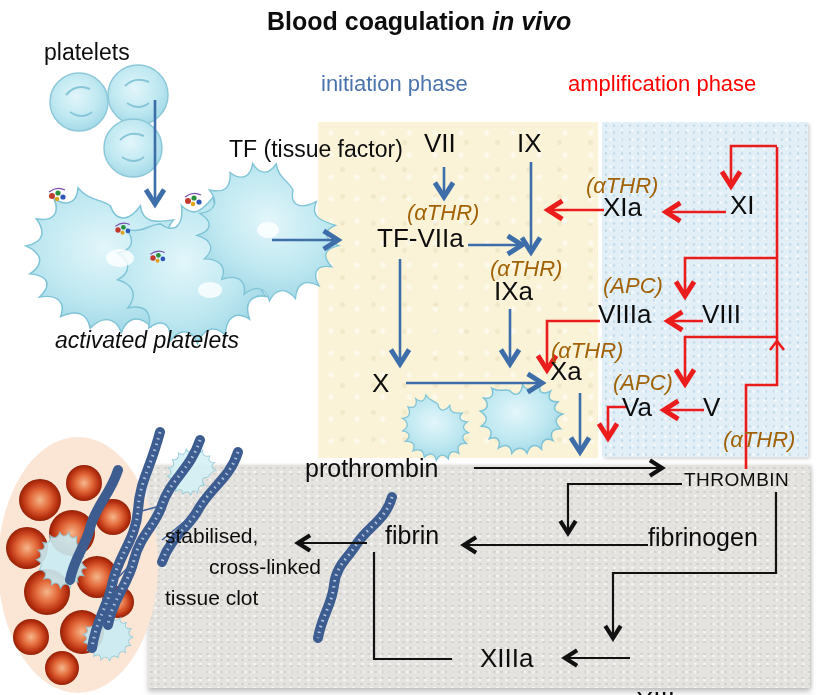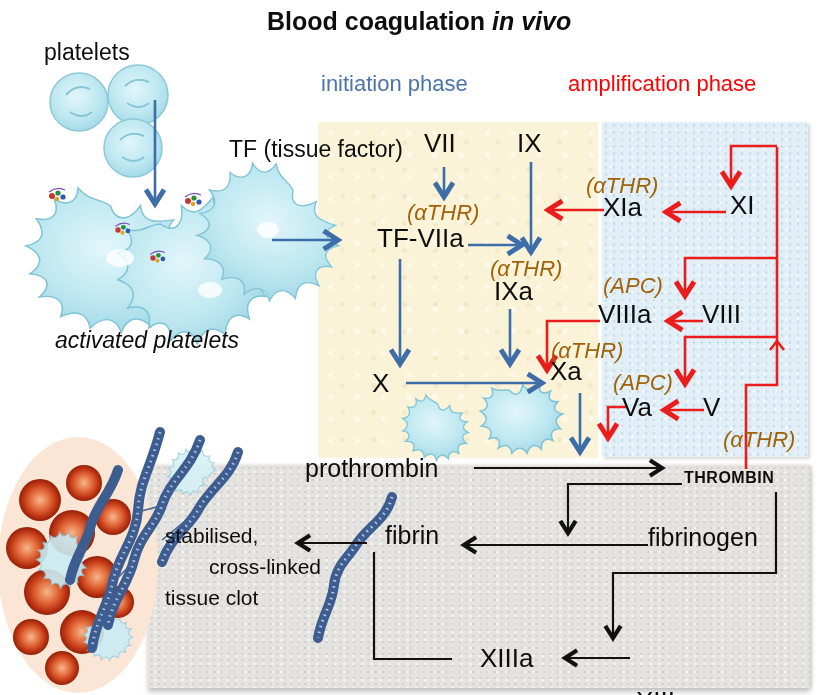--- a/index.html
+++ b/index.html
@@ -21,21 +21,21 @@
     background-size:7px 6px,9px 8px;background-position:0 0,3px 3px;
     box-shadow:0 4px 5px rgba(130,130,130,.45),2px 0 3px rgba(150,150,150,.3);}
   svg.layer{position:absolute;left:0;top:0;z-index:3;}
   .lbl{position:absolute;z-index:5;color:#0d0d0d;white-space:nowrap;line-height:1.05;}
   .t-title{font-size:25px;font-weight:bold;}
   .t-title .it{font-style:italic;}
   .t-ann{font-size:23px;}
   .t-phase{font-size:22px;}
   .t-factor{font-size:26px;}
   .t-word{font-size:25px;}
-  .t-thrombin{font-size:16px;font-weight:bold;letter-spacing:.5px;}
+  .t-thrombin{font-size:19px;font-weight:normal;letter-spacing:.5px;}
   .t-mod{font-size:22px;font-weight:normal;font-style:italic;color:#a16207;}
   .t-clot{font-size:21px;padding-left:26px;}
 </style>
 </head>
 <body>
 
 <div id="stage">
 
   <div class="box" id="init-box"></div>
   <div class="box" id="amp-box"></div>

